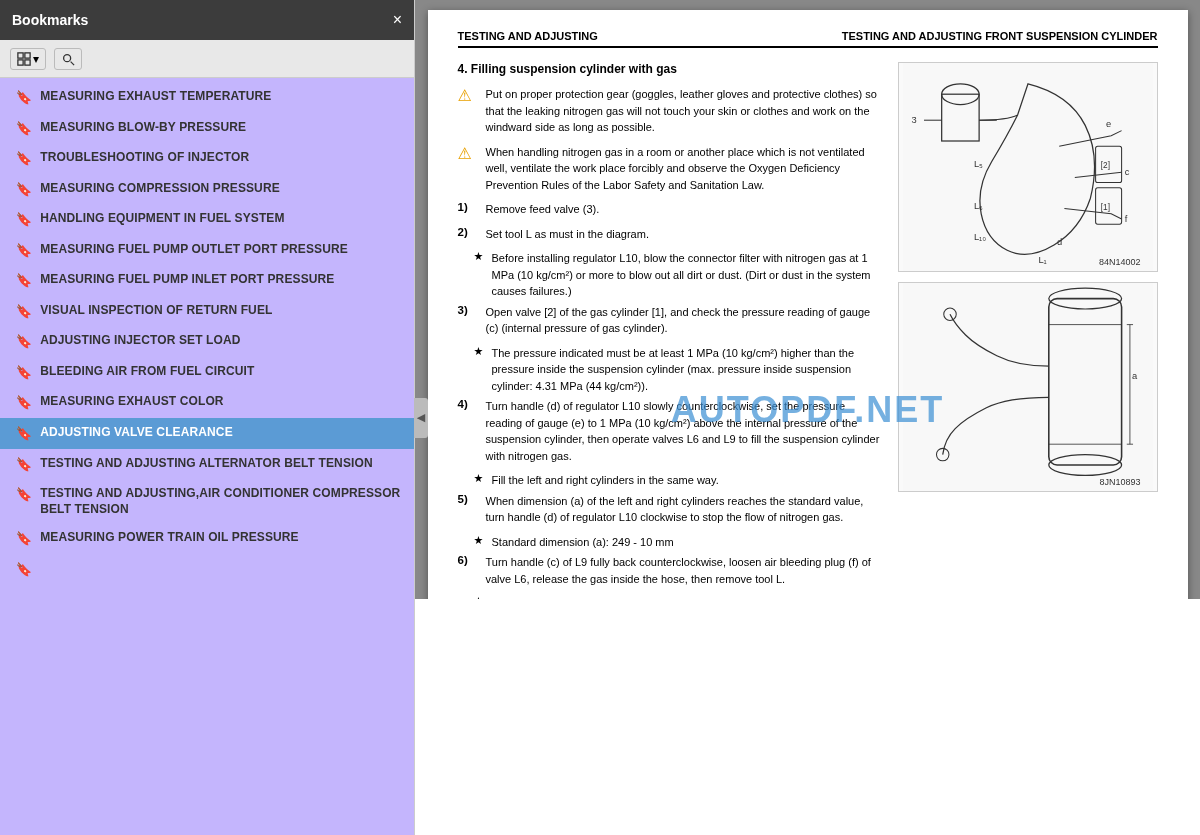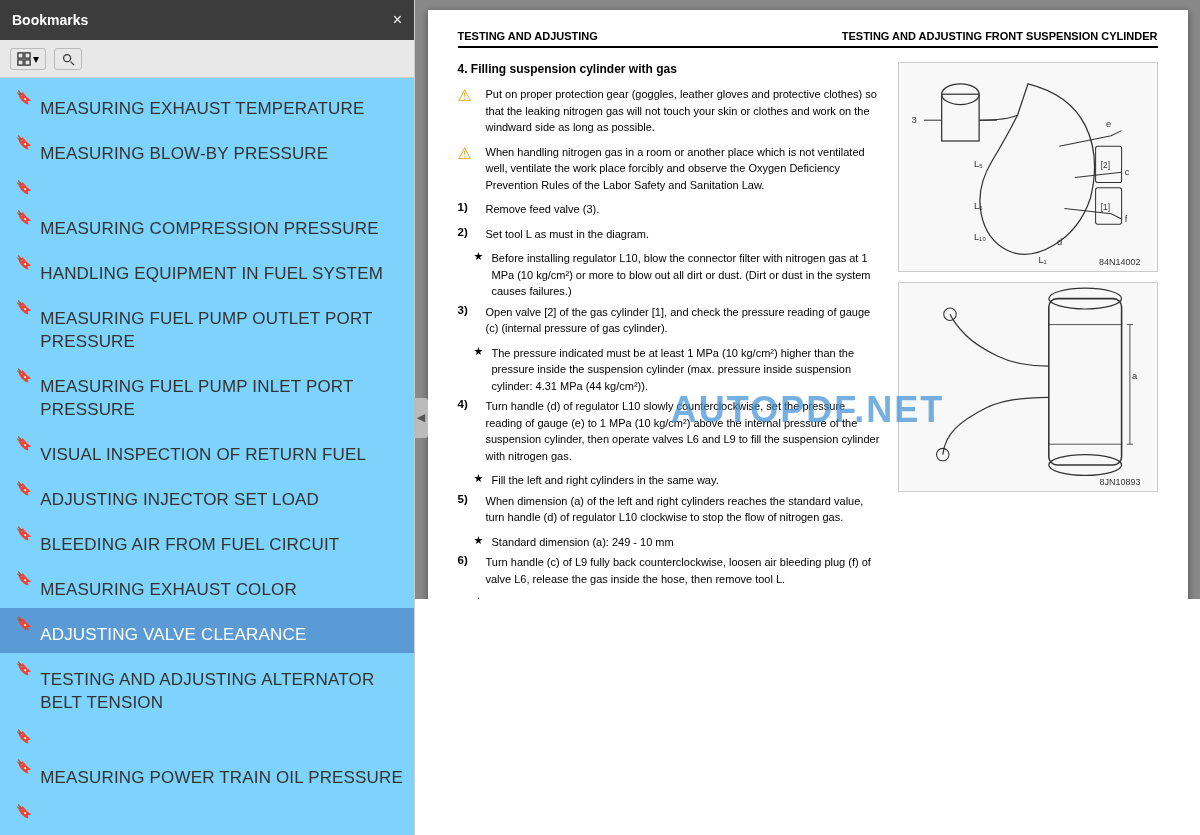--- a/index.html
+++ b/index.html
@@ -10,21 +10,21 @@
       font-family: Arial, sans-serif;
       overflow: hidden;
       background: #fff;
     }
 
     
     #sidebar {
       width: 415px;
       min-width: 415px;
       height: 835px;
-      background: #7dd3fc;
+      background: #c4b5fd;
       display: flex;
       flex-direction: column;
       border-right: 1px solid #ccc;
       position: relative;
     }
 
     #sidebar-header {
       background: #3c3c3c;
       color: #fff;
       padding: 8px 12px;
@@ -113,25 +113,24 @@
 
     .bm-icon {
       min-width: 14px;
       font-size: 13px;
       color: #555;
       margin-top: 1px;
     }
 
     .bm-label {
       flex: 1;
-      font-weight: 400;
+      font-weight: 700;
       text-transform: uppercase;
-      font-size: 17px;
+      font-size: 12px;
       letter-spacing: 0.01em;
-      margin-top: 10px;
     }
 
     
     #sidebar-collapse {
       position: absolute;
       right: -14px;
       top: 50%;
       transform: translateY(-50%);
       width: 14px;
       height: 40px;
@@ -339,20 +338,21 @@
   <div class="bookmark-item">
         <span class="bm-icon">🔖</span>
         <span class="bm-label">MEASURING EXHAUST TEMPERATURE</span>
       </div>
       <div class="bookmark-item">
         <span class="bm-icon">🔖</span>
         <span class="bm-label">MEASURING BLOW-BY PRESSURE</span>
       </div>
       <div class="bookmark-item">
         <span class="bm-icon">🔖</span>
+        <span class="bm-label">TROUBLESHOOTING OF INJECTOR</span>
       </div>
       <div class="bookmark-item">
         <span class="bm-icon">🔖</span>
         <span class="bm-label">MEASURING COMPRESSION PRESSURE</span>
       </div>
       <div class="bookmark-item">
         <span class="bm-icon">🔖</span>
         <span class="bm-label">HANDLING EQUIPMENT IN FUEL SYSTEM</span>
       </div>
       <div class="bookmark-item">
@@ -382,20 +382,21 @@
       <div class="bookmark-item active">
         <span class="bm-icon">🔖</span>
         <span class="bm-label">ADJUSTING VALVE CLEARANCE</span>
       </div>
       <div class="bookmark-item">
         <span class="bm-icon">🔖</span>
         <span class="bm-label">TESTING AND ADJUSTING ALTERNATOR BELT TENSION</span>
       </div>
       <div class="bookmark-item">
         <span class="bm-icon">🔖</span>
+        <span class="bm-label">TESTING AND ADJUSTING,AIR CONDITIONER COMPRESSOR BELT TENSION</span>
       </div>
       <div class="bookmark-item">
         <span class="bm-icon">🔖</span>
         <span class="bm-label">MEASURING POWER TRAIN OIL PRESSURE</span>
       </div>
       <div class="bookmark-item">
         <span class="bm-icon">🔖</span>
       </div>
     </div>
   <div id="sidebar-collapse">

